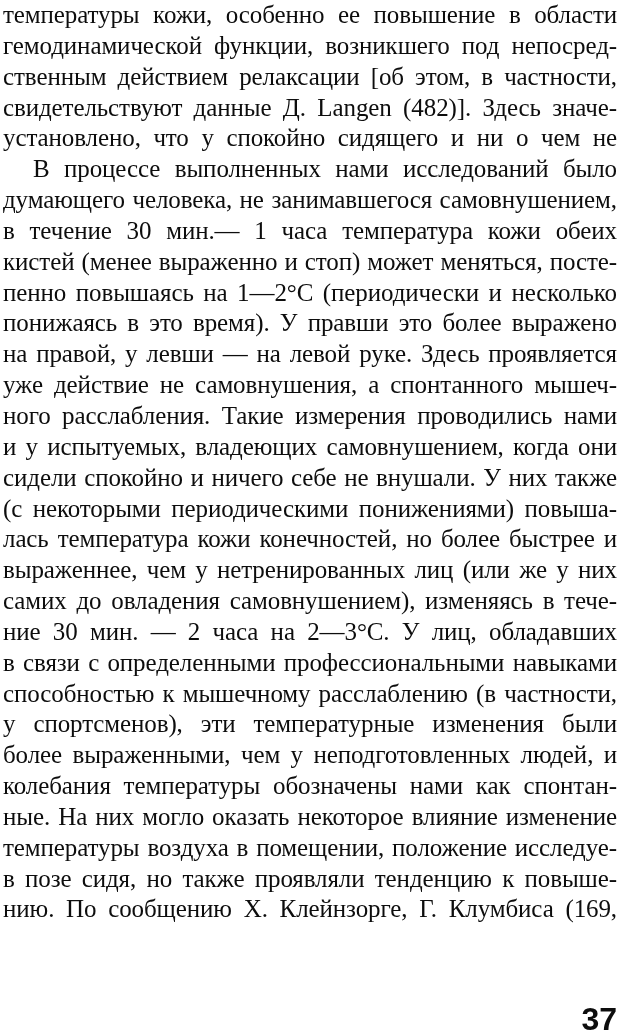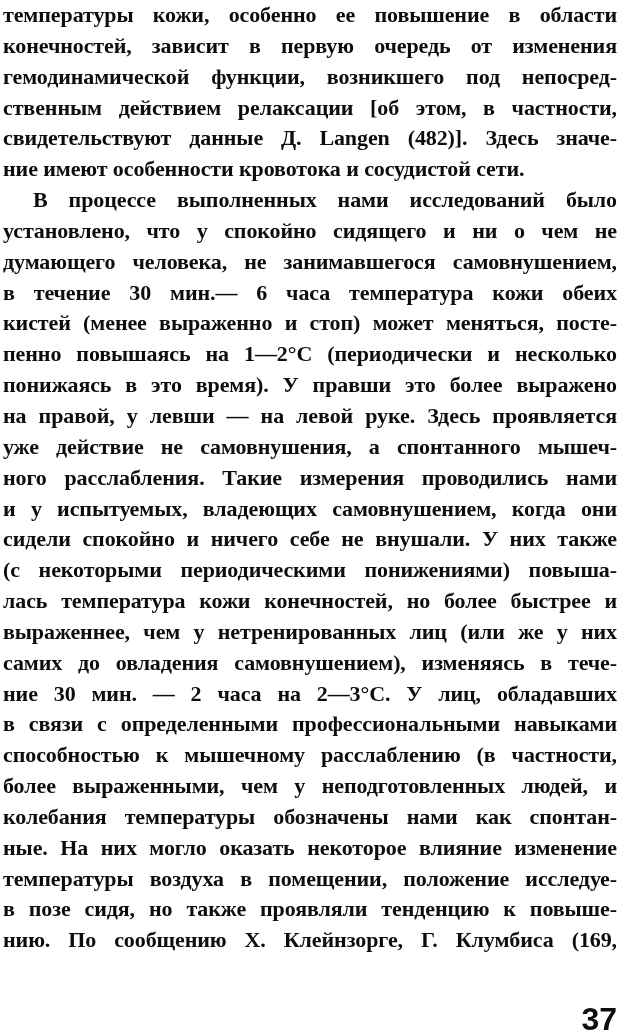--- a/index.html
+++ b/index.html
@@ -6,67 +6,66 @@
   body { width: 620px; height: 1031px; overflow: hidden; position: relative; }
   .page {
     position: absolute; left: 3px; top: 0px; width: 614px;
     font-family: "Liberation Serif", serif;
     color: #0d0d0d;
   }
   .line {
     display: block;
     height: 30.85px;
     line-height: 30.85px;
-    font-size: 22px;
+    font-size: 25px;
     white-space: nowrap;
     text-align: justify;
     text-align-last: justify;
     letter-spacing: -0.1px;
-    font-weight: bold;
+    font-weight: normal;
   }
   .line.indent { padding-left: 30px; }
   .line.last { text-align-last: left; }
   .page-number {
     position: absolute; right: 3px; top: 1001px;
     font-family: "Liberation Sans", sans-serif;
     font-weight: bold; font-size: 32px; color: #0d0d0d;
   }
 </style>
 </head>
 <body>
 
 <div class="page">
   <div>
     <span class="line">температуры кожи, особенно ее повышение в области</span>
-    <span class="line">конечностей, зависит в первую очередь от изменения</span>
     <span class="line">гемодинамической функции, возникшего под непосред-</span>
     <span class="line">ственным действием релаксации [об этом, в частности,</span>
     <span class="line">свидетельствуют данные Д. Langen (482)]. Здесь значе-</span>
-    <span class="line last">ние имеют особенности кровотока и сосудистой сети.</span>
   </div>
   <div>
+    <span class="line">установлено, что у спокойно сидящего и ни о чем не</span>
     <span class="line indent">В процессе выполненных нами исследований было</span>
-    <span class="line">установлено, что у спокойно сидящего и ни о чем не</span>
     <span class="line">думающего человека, не занимавшегося самовнушением,</span>
-    <span class="line">в течение 30 мин.— 6 часа температура кожи обеих</span>
+    <span class="line">в течение 30 мин.— 1 часа температура кожи обеих</span>
     <span class="line">кистей (менее выраженно и стоп) может меняться, посте-</span>
     <span class="line">пенно повышаясь на 1—2°С (периодически и несколько</span>
     <span class="line">понижаясь в это время). У правши это более выражено</span>
     <span class="line">на правой, у левши — на левой руке. Здесь проявляется</span>
     <span class="line">уже действие не самовнушения, а спонтанного мышеч-</span>
     <span class="line">ного расслабления. Такие измерения проводились нами</span>
     <span class="line">и у испытуемых, владеющих самовнушением, когда они</span>
     <span class="line">сидели спокойно и ничего себе не внушали. У них также</span>
     <span class="line">(с некоторыми периодическими понижениями) повыша-</span>
     <span class="line">лась температура кожи конечностей, но более быстрее и</span>
     <span class="line">выраженнее, чем у нетренированных лиц (или же у них</span>
     <span class="line">самих до овладения самовнушением), изменяясь в тече-</span>
     <span class="line">ние 30 мин. — 2 часа на 2—3°С. У лиц, обладавших</span>
     <span class="line">в связи с определенными профессиональными навыками</span>
     <span class="line">способностью к мышечному расслаблению (в частности,</span>
+    <span class="line">у спортсменов), эти температурные изменения были</span>
     <span class="line">более выраженными, чем у неподготовленных людей, и</span>
     <span class="line">колебания температуры обозначены нами как спонтан-</span>
     <span class="line">ные. На них могло оказать некоторое влияние изменение</span>
     <span class="line">температуры воздуха в помещении, положение исследуе-</span>
     <span class="line">в позе сидя, но также проявляли тенденцию к повыше-</span>
     <span class="line">нию. По сообщению Х. Клейнзорге, Г. Клумбиса (169,</span>
 
   </div>
 </div>
 <div class="page-number">37</div>

